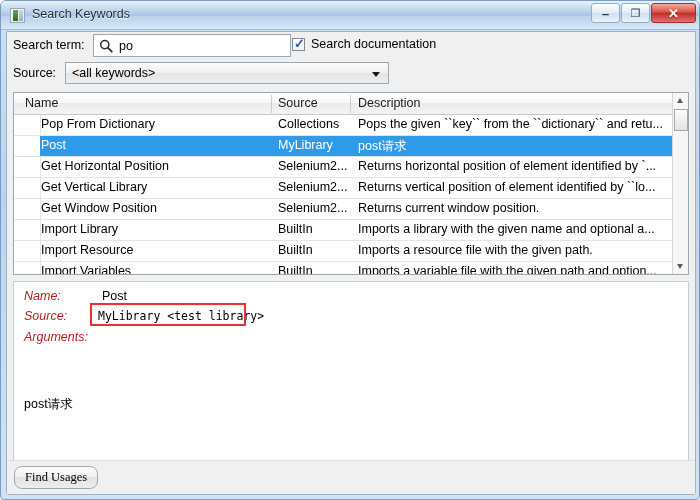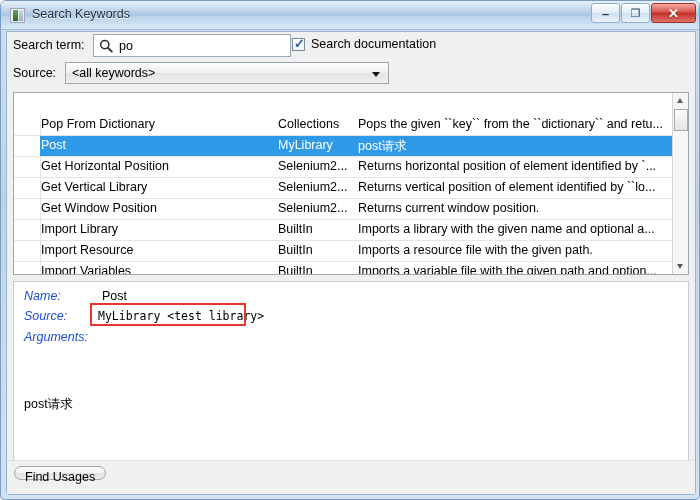--- a/index.html
+++ b/index.html
@@ -275,21 +275,21 @@
     position: absolute; left: 6px; top: 249px;
     width: 676px; height: 180px;
     box-sizing: border-box;
     background: #ffffff;
     border: 1px solid #c8cdd2;
   }
   .dlabel {
     position: absolute;
     font-style: italic;
     font-size: 12.5px;
-    color: #1d4ed8;
+    color: #b91c1c;
   }
   .dvalue {
     position: absolute;
     font-size: 12.5px;
     color: #000;
     white-space: nowrap;
   }
   #dl-name { left: 10px; top: 7px; }
   #dv-name { left: 88px; top: 7px; }
   #dl-source { left: 10px; top: 27px; }
@@ -311,28 +311,28 @@
 
   
   #footer {
     position: absolute; left: 0; bottom: 0;
     width: 688px; height: 33px;
     background: #f0f0f0;
     border-top: 1px solid #e0e0e0;
   }
   #find-usages {
     position: absolute; left: 7px; top: 5px;
-    height: 14px;
+    height: 23px;
     padding: 0 10px;
     box-sizing: border-box;
     background: linear-gradient(180deg,#fbfbfb 0%,#f1f1f1 48%,#e2e2e2 50%,#ededed 100%);
     border: 1px solid #9aa7b4;
     border-radius: 8px;
     font-size: 12.5px;
-    font-family: Liberation Sans, sans-serif;
+    font-family: Liberation Serif, serif;
     color: #000;
     line-height: 21px;
     cursor: default;
   }
 </style>
 </head>
 <body>
 
 <div id="window">
 
@@ -371,20 +371,27 @@
     </div>
 
     <div id="label-source">Source:</div>
     <div id="source-select">
       <span id="source-value">&lt;all keywords&gt;</span>
       <span id="source-arrow"></span>
     </div>
 
     <div id="table-wrap">
 
+      <div id="table-head">
+        <div class="th" id="th-name">Name</div>
+        <div class="th-sep" id="sep1"></div>
+        <div class="th" id="th-source">Source</div>
+        <div class="th-sep" id="sep2"></div>
+        <div class="th" id="th-desc">Description</div>
+      </div>
 
       <div id="gutter-line"></div>
       <div id="rows">
           <div class="row">
             <div class="gutter"></div>
             <div class="cell c-name">Pop From Dictionary</div>
             <div class="cell c-source">Collections</div>
             <div class="cell c-desc">Pops the given ``key`` from the ``dictionary`` and retu...</div>
           </div>
           <div class="row selected">

